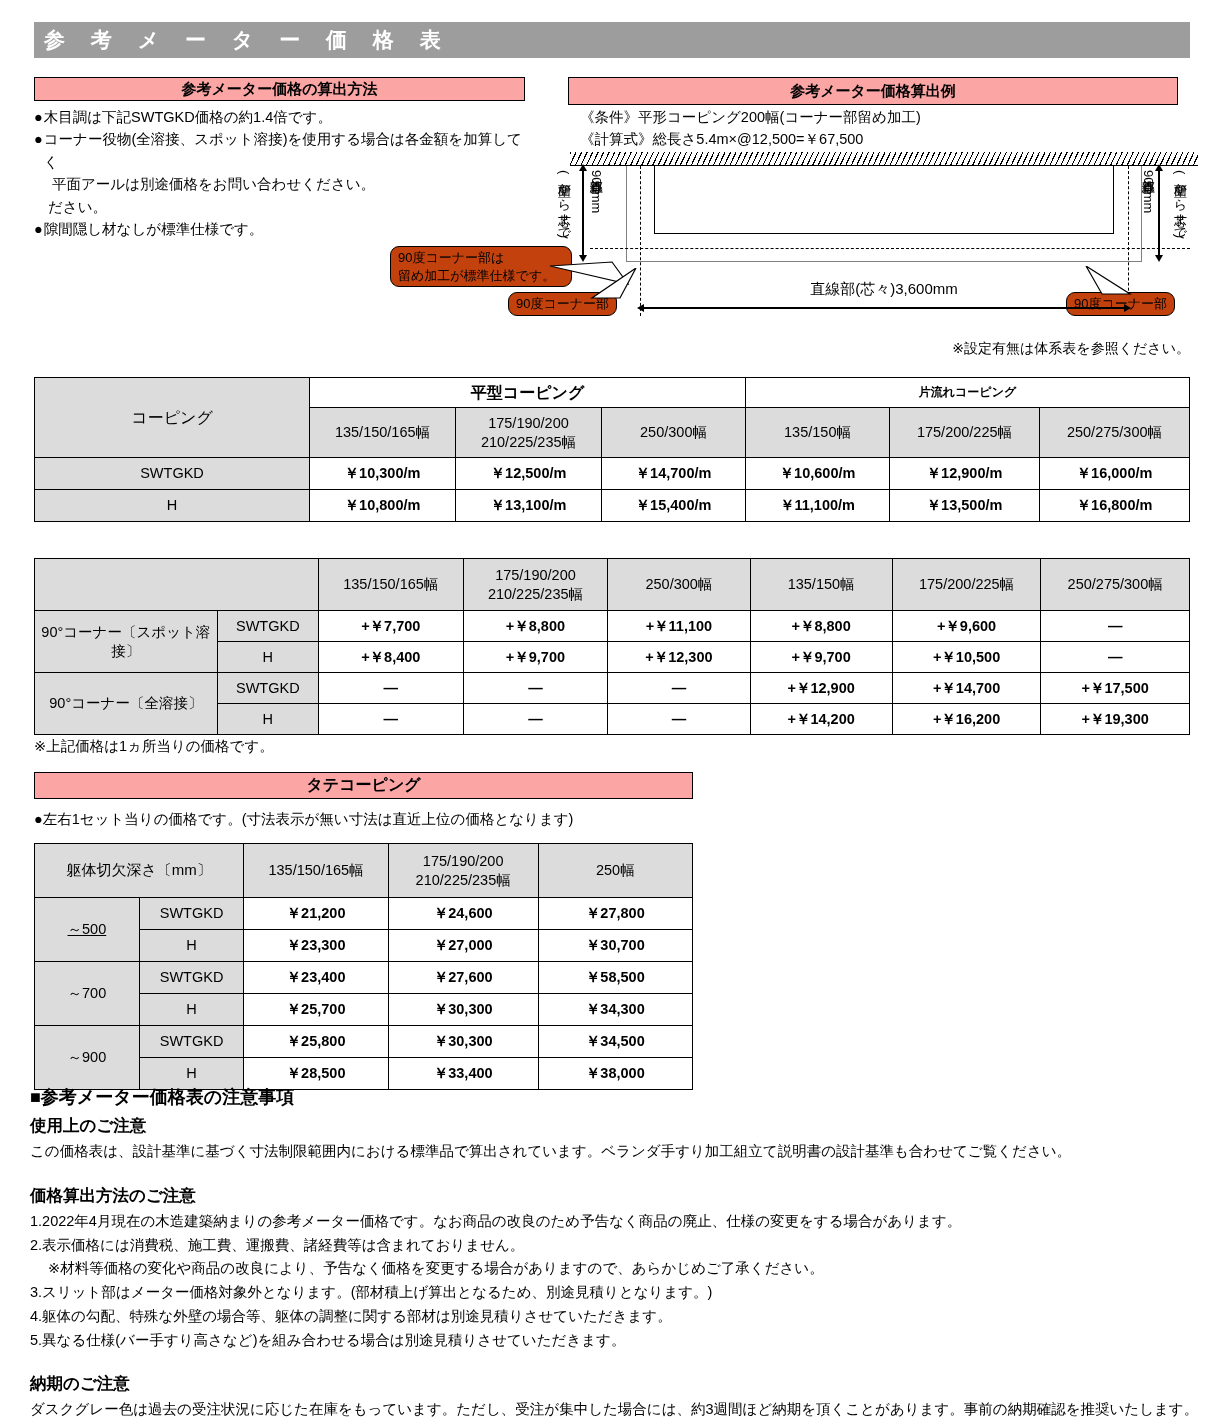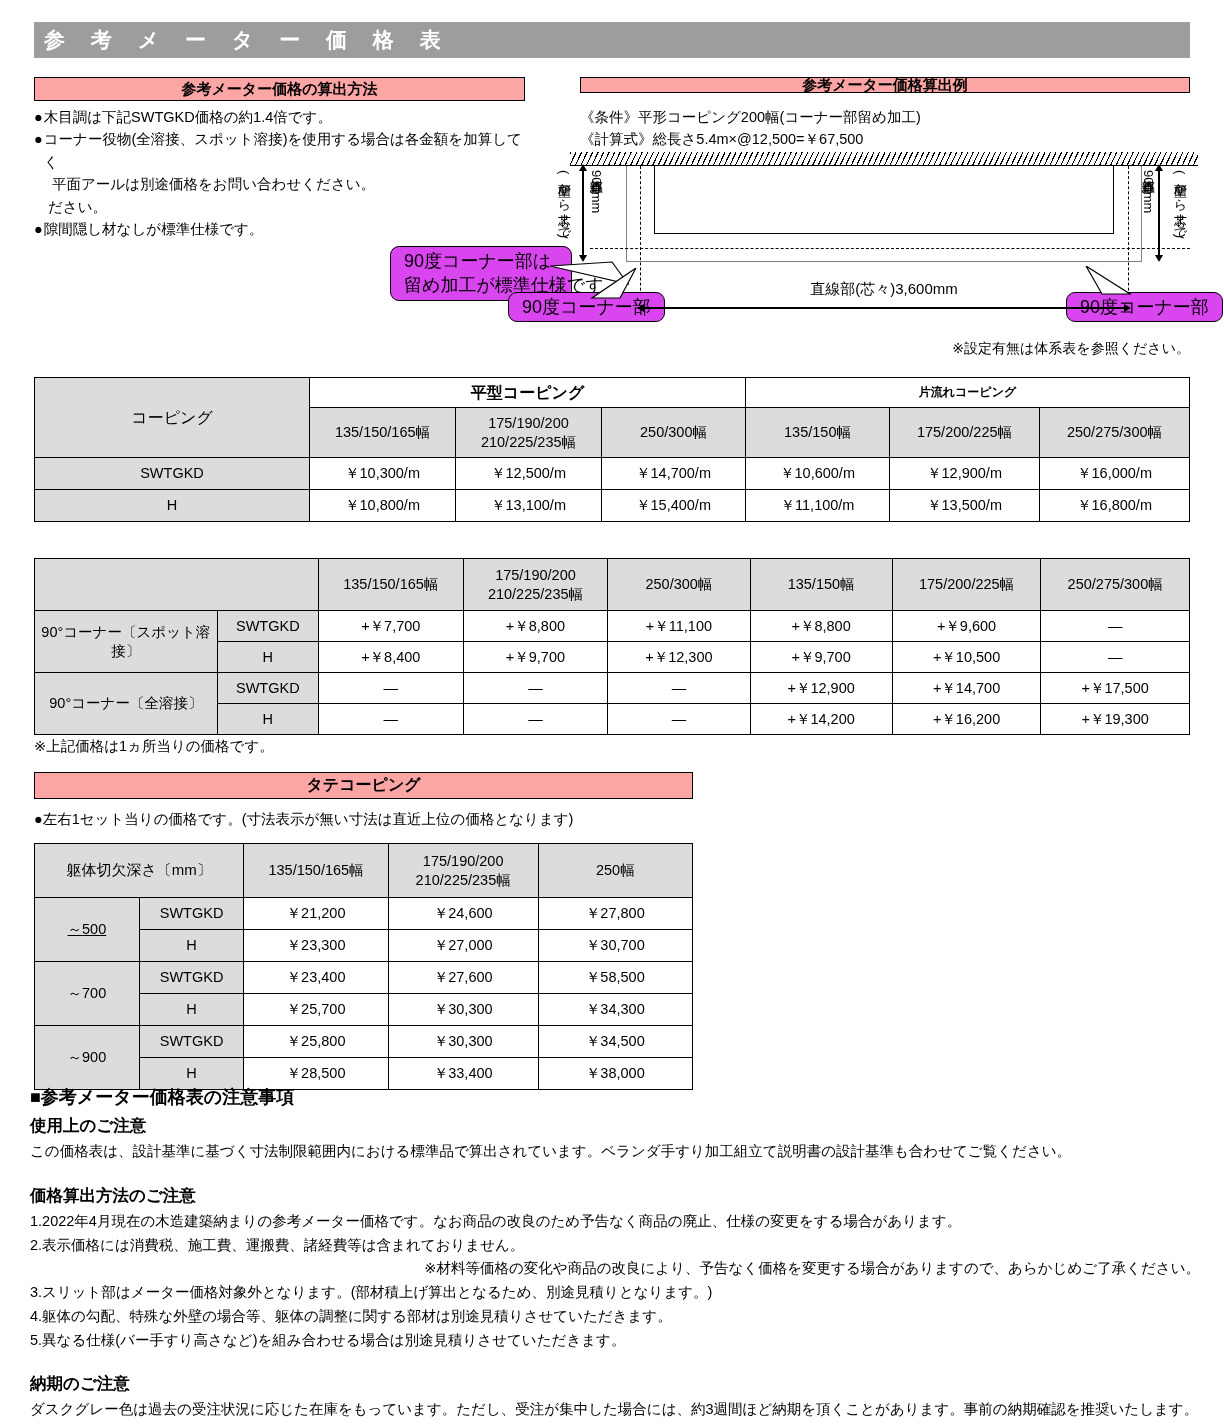--- a/index.html
+++ b/index.html
@@ -25,21 +25,21 @@
     text-indent:10px;
   }
 
   
   .boxhdr{
     border:1px solid #000; background:#fca5a5;
     display:flex; align-items:center; justify-content:center;
     font-size:15px; font-weight:bold;
   }
   #method-box{ position:absolute; left:34px; top:77px; width:491px; height:24px; }
-  #example-box{ position:absolute; left:580px; top:77px; width:610px; height:16px; }
+  #example-box{ position:absolute; left:568px; top:77px; width:610px; height:28px; }
   #tate-box{ position:absolute; left:34px; top:772px; width:659px; height:27px; font-size:16px;}
 
   
   #method-list{
     position:absolute; left:34px; top:106px; width:500px;
     font-size:14.5px; line-height:1.55;
   }
   #method-list .li{ display:flex; align-items:flex-start; }
   #method-list .bullet{ flex:0 0 auto; margin-right:1px; }
   #method-list .indent{ padding-left:14px; }
@@ -53,59 +53,59 @@
 
   
   #diagram{ position:absolute; left:390px; top:150px; width:810px; height:200px; }
   .vtext{ writing-mode:vertical-rl; text-orientation:mixed; font-size:13px; white-space:nowrap; line-height:1; }
   .hatch{
     position:absolute; height:14px;
     background:repeating-linear-gradient(115deg,#000 0px,#000 1.1px,#fff 1.1px,#fff 5px);
     border-bottom:1.5px solid #000;
   }
   .callout{
-    position:absolute; border:1.4px solid #000; border-radius:9px; background:#d946ef;
-    font-size:18px; padding:2px 13px; line-height:1.35; white-space:nowrap;
+    position:absolute; border:1.4px solid #000; border-radius:9px; background:#c2410c;
+    font-size:13px; padding:2px 7px; line-height:1.35; white-space:nowrap;
   }
   .dimline{ position:absolute; background:#000; }
   .arrowU,.arrowD,.arrowL,.arrowR{ position:absolute; width:0; height:0; }
   .arrowU{ border-left:4px solid transparent; border-right:4px solid transparent; border-bottom:7px solid #000; }
   .arrowD{ border-left:4px solid transparent; border-right:4px solid transparent; border-top:7px solid #000; }
   .arrowL{ border-top:4px solid transparent; border-bottom:4px solid transparent; border-right:7px solid #000; }
   .arrowR{ border-top:4px solid transparent; border-bottom:4px solid transparent; border-left:7px solid #000; }
   .dashv{ position:absolute; width:0; border-left:1px dashed #000; }
   .dashh{ position:absolute; height:0; border-top:1px dashed #000; }
 
   #note-taikei{ position:absolute; right:34px; top:340px; font-size:14px; }
 
   
   table.grid{ border-collapse:collapse; position:absolute; }
   table.grid td, table.grid th{
     border:1px solid #000; font-size:14.5px; text-align:center;
     font-weight:normal; padding:0 2px; line-height:1.25;
   }
   table.grid .hd{ background:#dcdcdc; }
-  table.grid .wh{ background:#ffffff; }
+  table.grid .wh{ background:#ffffff;font-weight:bold; }
   .small2{ font-size:13.5px; line-height:1.2; }
 
   #tbl1{ left:34px; top:377px; width:1156px; }
   #tbl2{ left:34px; top:558px; width:1156px; }
   #tbl3{ left:34px; top:843px; width:659px; }
 
   .noteline{ position:absolute; font-size:14.5px; }
   #note-corner{ left:34px; top:561px; }
   #note-1kasho{ left:34px; top:737px; }
   #note-set{ left:34px; top:810px; }
 
   
   #bottom{ position:absolute; left:30px; top:1085px; width:1170px; }
   #bottom h2{ font-size:18px; font-weight:bold; margin:0 0 4px 0; }
   #bottom h3{ font-size:16.5px; font-weight:bold; margin:6px 0 4px 0; }
   #bottom p{ font-size:14.5px; margin:0 0 2px 0; line-height:1.5; }
-  #bottom .ind{ padding-left:18px;text-align:right; }
+  #bottom .ind{ padding-left:18px; }
   .gap{ height:14px; }
 </style>
 </head>
 <body>
 
 <div class="page">
 
   <div class="titlebar">
     <span class="t">参 考 メ ー タ ー 価 格 表</span>
   </div>

